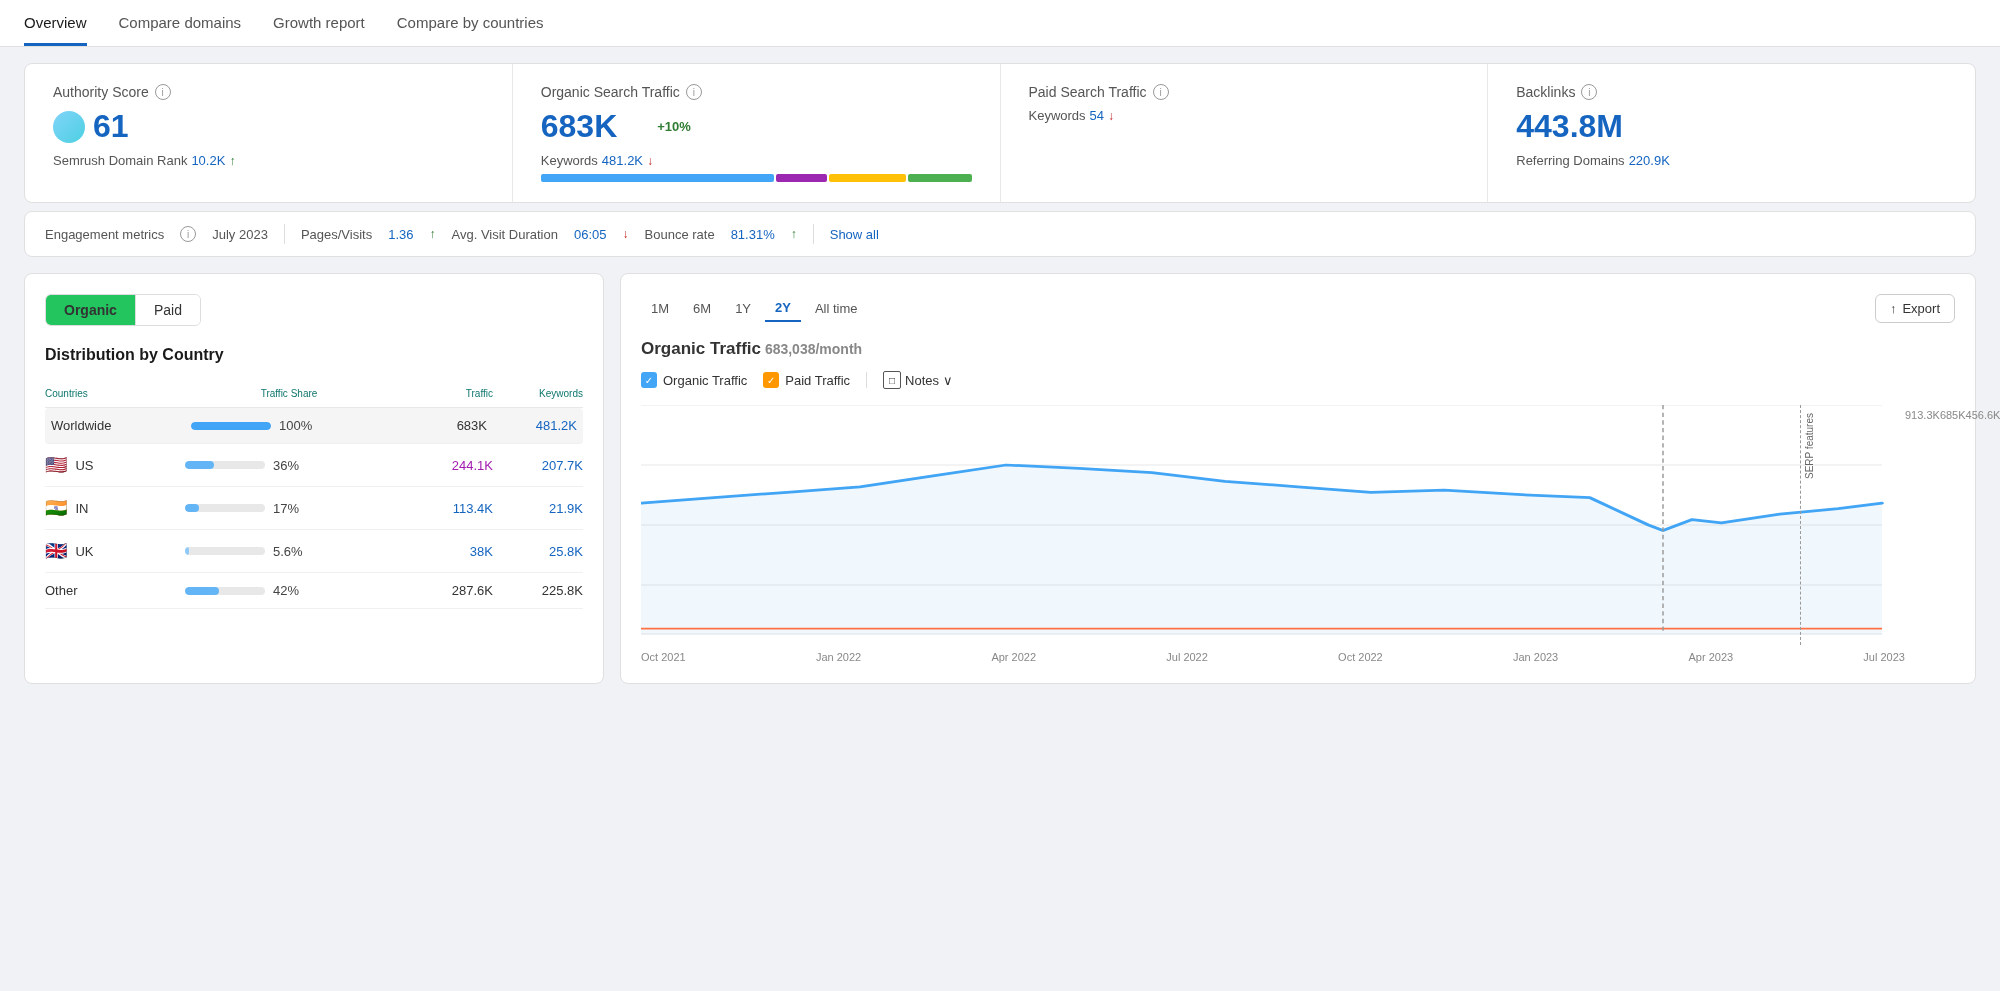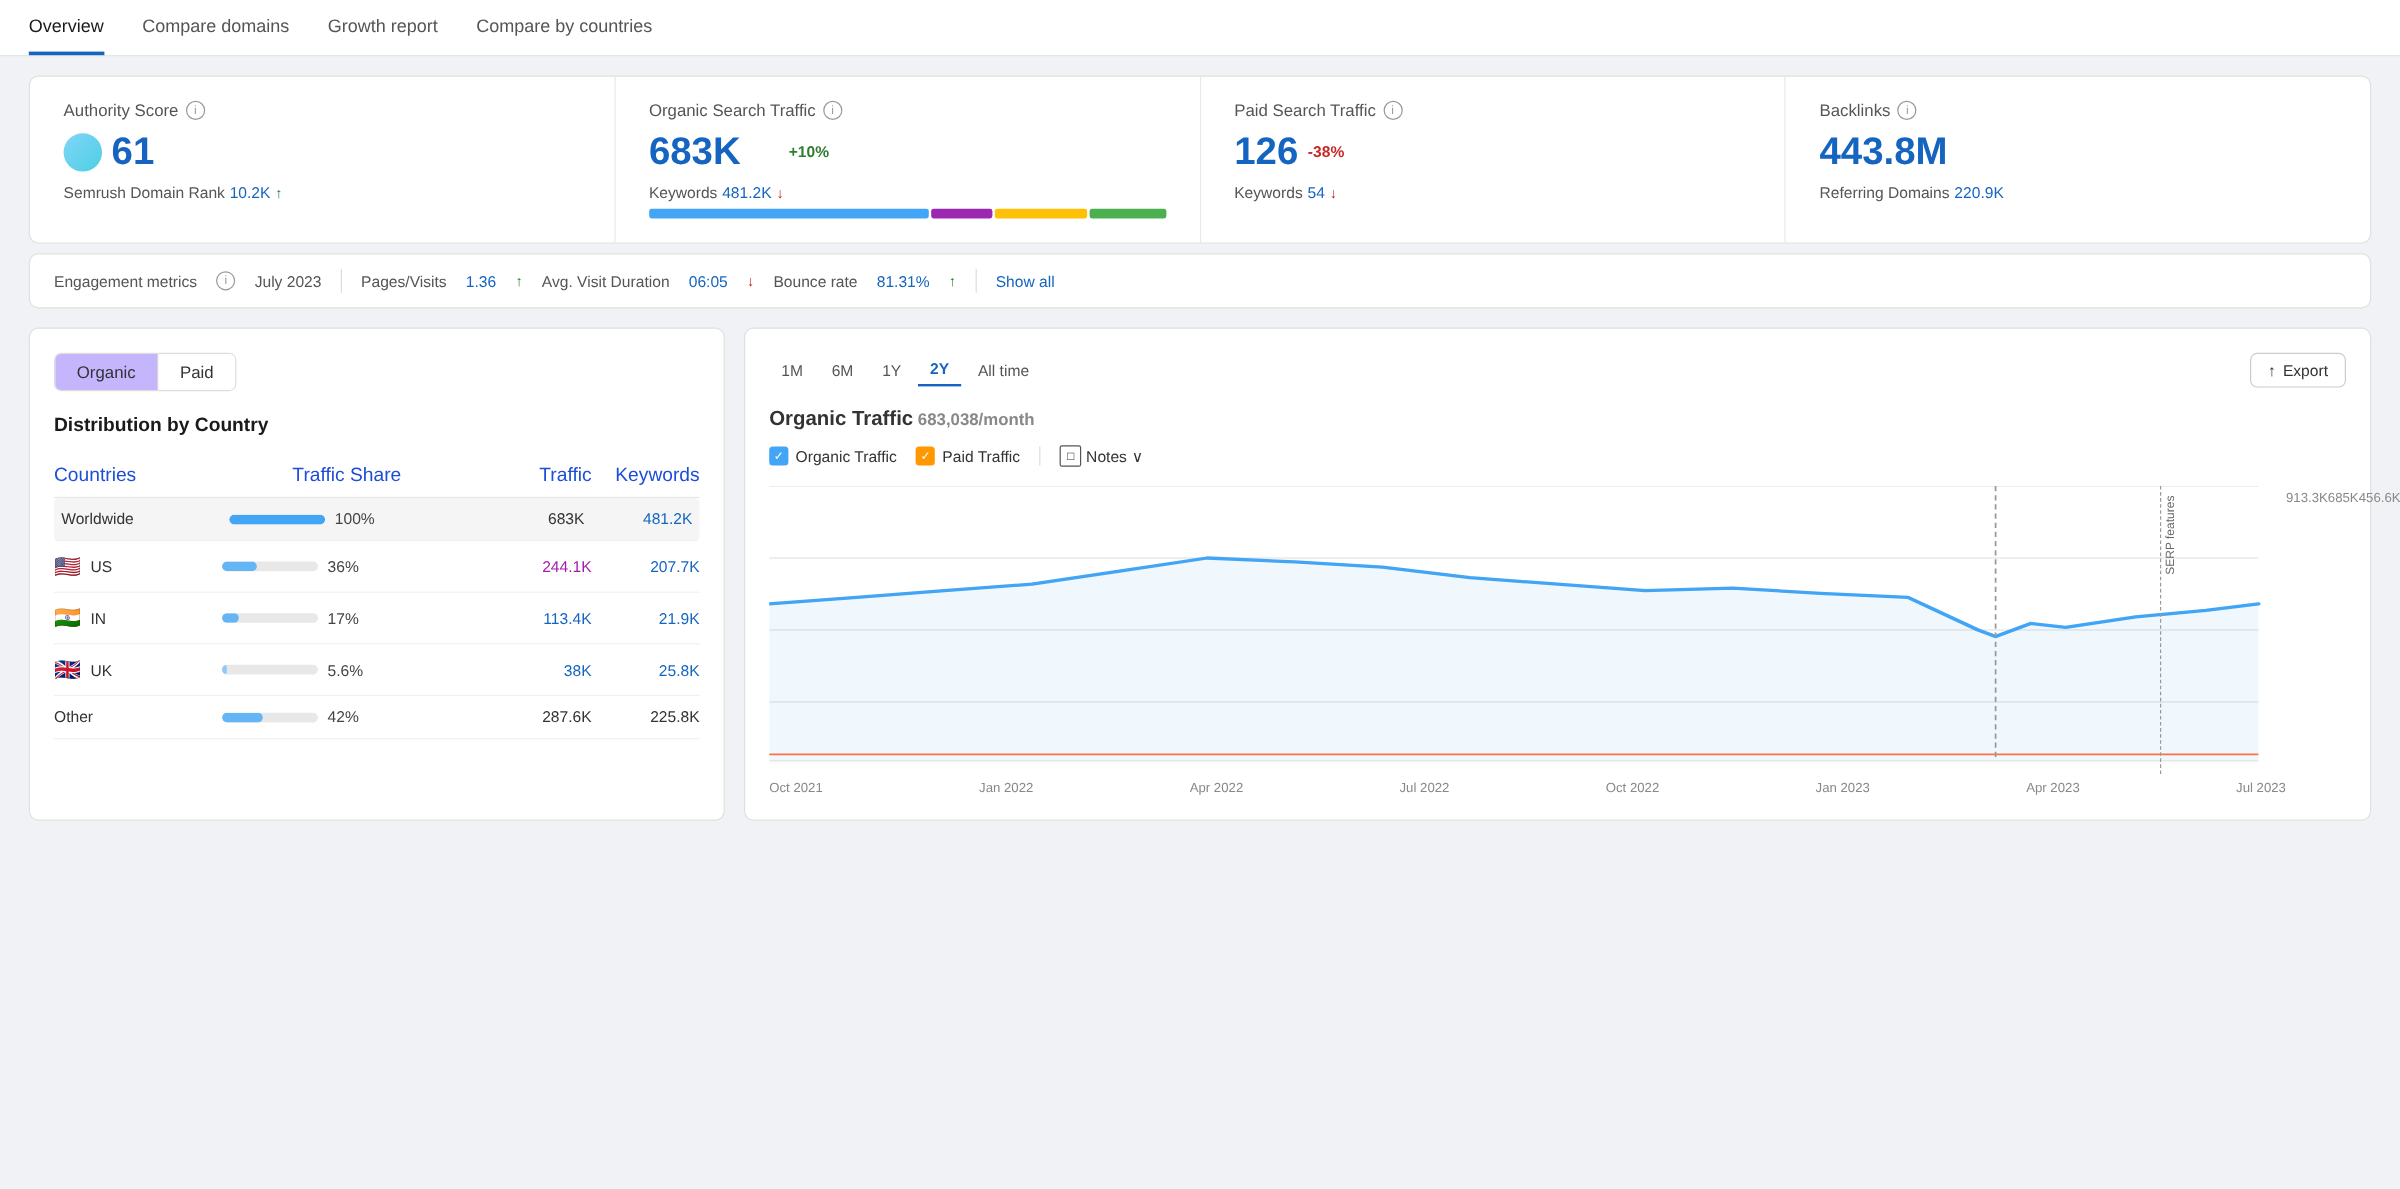--- a/index.html
+++ b/index.html
@@ -36,24 +36,24 @@
     .eng-val { color: #1565c0; }
     .show-all { color: #1565c0; cursor: pointer; text-decoration: none; }
 
     
     .bottom-section { display: flex; gap: 16px; }
 
     
     .left-panel { background: #fff; border: 1px solid #e0e0e0; border-radius: 8px; width: 580px; flex-shrink: 0; padding: 20px; }
     .tab-group { display: flex; border: 1.5px solid #ddd; border-radius: 6px; width: fit-content; margin-bottom: 20px; overflow: hidden; }
     .tab-btn { padding: 7px 18px; font-size: 14px; cursor: pointer; background: #fff; border: none; color: #333; }
-    .tab-btn.active { background: #c4b5fd; font-weight: 400; }
+    .tab-btn.active { background: #22c55e; font-weight: 700; }
     .tab-btn:first-child { border-right: 1.5px solid #ddd; }
     .section-title { font-size: 16px; font-weight: 700; margin-bottom: 16px; color: #1a1a1a; }
-    .table-header { display: grid; grid-template-columns: 140px 1fr 100px 90px; font-size: 16px; color: #1d4ed8; padding: 8px 0; border-bottom: 1px solid #e8e8e8; }
+    .table-header { display: grid; grid-template-columns: 140px 1fr 100px 90px; font-size: 10px; color: #0f766e; padding: 8px 0; border-bottom: 1px solid #e8e8e8; }
     .table-row { display: grid; grid-template-columns: 140px 1fr 100px 90px; align-items: center; padding: 10px 0; border-bottom: 1px solid #f0f0f0; font-size: 13px; }
     .table-row.highlighted { background: #f5f5f5; border-radius: 4px; padding: 10px 6px; }
     .country-cell { display: flex; align-items: center; gap: 8px; }
     .flag { font-size: 18px; }
     .bar-container { display: flex; align-items: center; gap: 8px; }
     .mini-bar-bg { width: 80px; height: 8px; background: #e8e8e8; border-radius: 4px; overflow: hidden; }
     .mini-bar-fill { height: 100%; border-radius: 4px; background: #64b5f6; }
     .mini-bar-fill.worldwide { background: #42a5f5; width: 100%; }
     .mini-bar-fill.us { background: #64b5f6; width: 36%; }
     .mini-bar-fill.india { background: #64b5f6; width: 17%; }
@@ -134,24 +134,20 @@
         <div class="kw-seg" style="width:12%; background:#9c27b0;"></div>
         <div class="kw-seg" style="width:18%; background:#ffc107;"></div>
         <div class="kw-seg" style="width:15%; background:#4caf50;"></div>
       </div>
     </div>
 
     <div class="metric-card">
       <div class="metric-label">
         <span>Paid Search Traffic</span>
         <span class="info-icon">i</span>
-      </div>
-      <div class="metric-value">
-        <span>126</span>
-        <span class="badge-neg">-38%</span>
       </div>
       <div class="metric-sub">
         <span>Keywords</span>
         <span class="val">54</span>
         <span class="arrow-down">↓</span>
       </div>
     </div>
 
     <div class="metric-card">
       <div class="metric-label">

